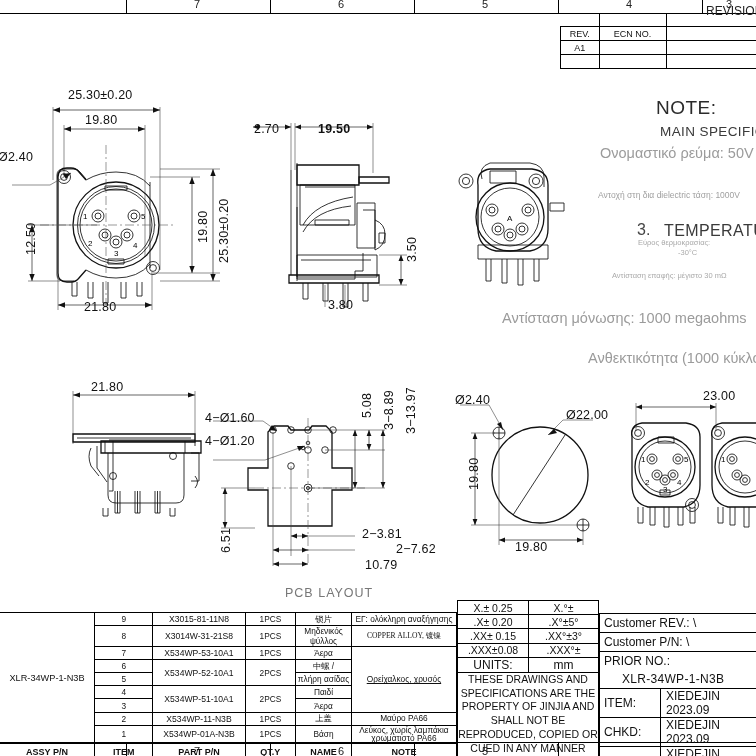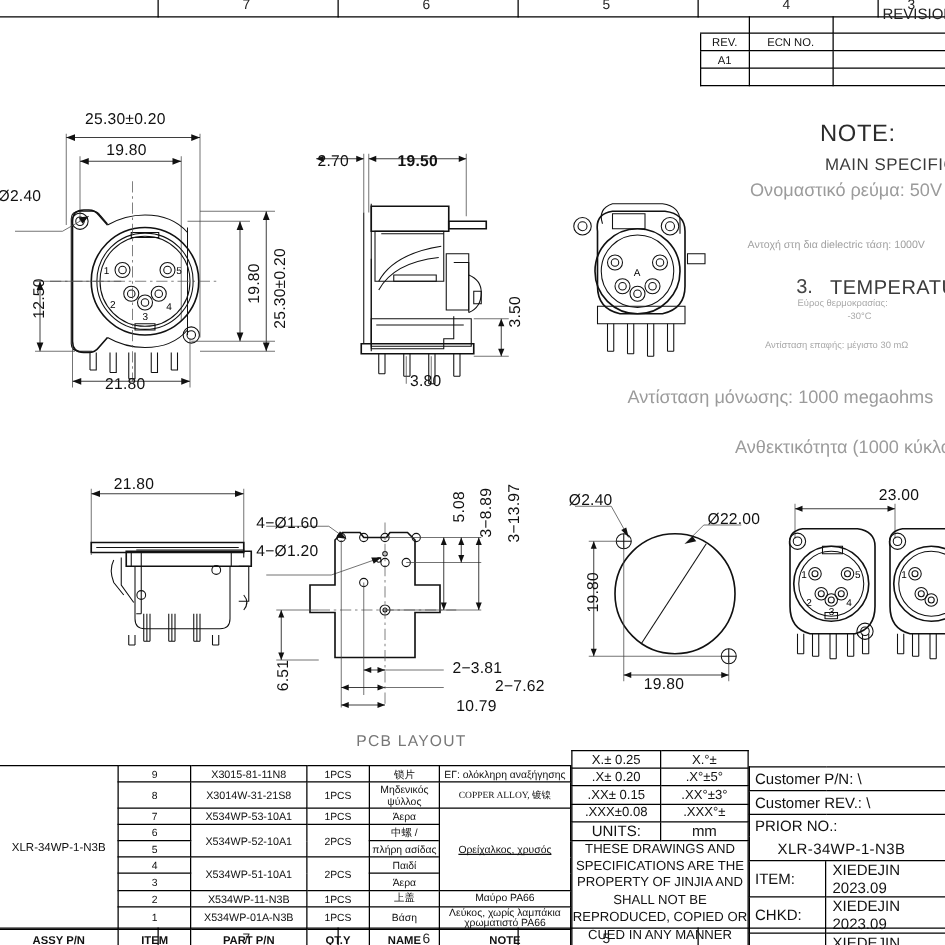--- a/index.html
+++ b/index.html
@@ -596,24 +596,24 @@
     </tr>
     <tr>
       <td colspan="2" class="legal" style="height:52px;border-bottom:none;">THESE DRAWINGS AND SPECIFICATIONS ARE THE PROPERTY OF JINJIA AND SHALL NOT BE REPRODUCED, COPIED OR CUED IN ANY MANNER WITHOUT THE PRIOR WRITTEN CONSENT OF JINJIA</td>
     </tr>
   </tbody>
     </table>
 
   <table class="grid" id="title" style="left:599px;top:613px;width:157px;border-right:none;">
     <tbody>
         <tr>
+      <td colspan="2" style="height:18px;border-right:none;">Customer REV.: \</td>
+    </tr>
+    <tr>
       <td colspan="2" style="height:18px;border-right:none;">Customer P/N: \</td>
-    </tr>
-    <tr>
-      <td colspan="2" style="height:18px;border-right:none;">Customer REV.: \</td>
     </tr>
     <tr>
       <td colspan="2" style="height:17px;border-bottom:none;border-right:none;">PRIOR NO.:</td>
     </tr>
     <tr>
       <td colspan="2" class="pnbig" style="height:19px;border-top:none;border-right:none;padding-left:22px;">XLR-34WP-1-N3B</td>
     </tr>
     <tr>
       <td style="width:56px;height:21px;">ITEM:</td>
       <td class="sig" style="border-right:none;padding-left:5px;">XIEDEJIN  2023.09</td>

